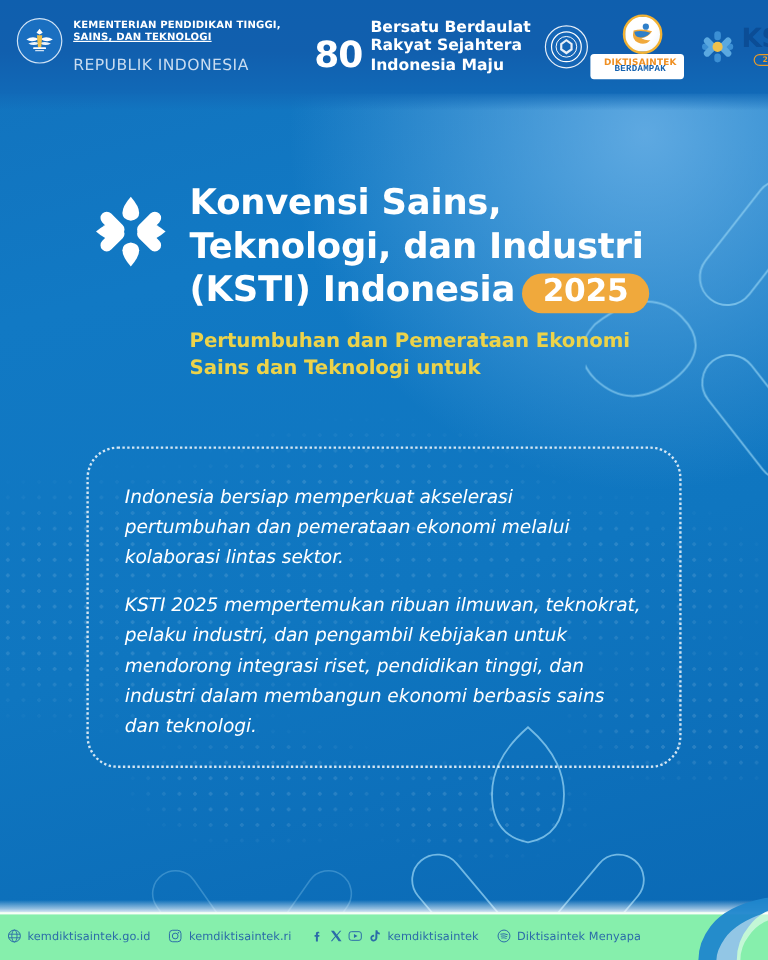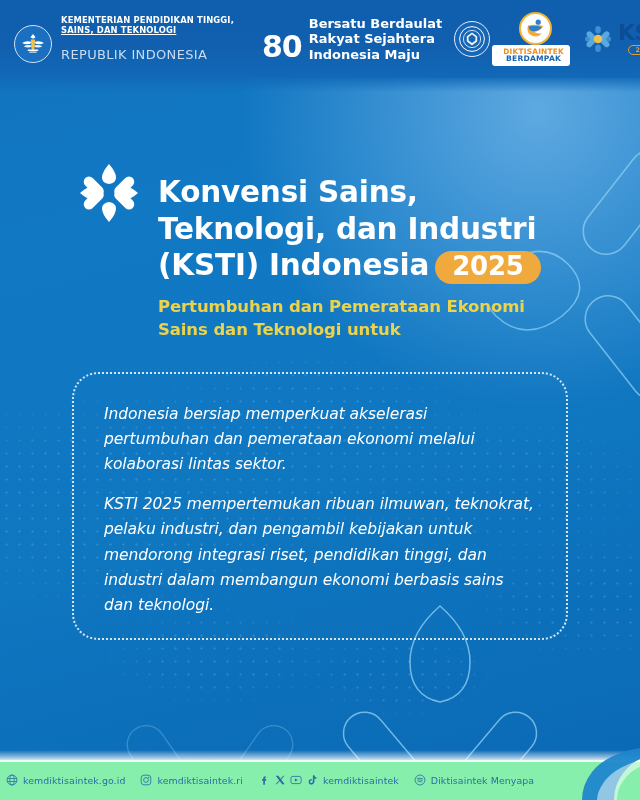--- a/index.html
+++ b/index.html
@@ -55,21 +55,21 @@
     background:linear-gradient(180deg,#0f5fae 0%,#115fae 55%,#1169b7 100%);
     display:flex; align-items:center;
     padding:0 14px;
     z-index:6;
   }
   .header:after{
     content:""; position:absolute; left:0; right:0; bottom:-14px; height:16px;
     background:linear-gradient(180deg,rgba(17,105,183,1) 0%, rgba(17,121,196,0) 100%);
   }
 
-  .logo-kemdik { display:flex; align-items:flex-end; gap:9px; }
+  .logo-kemdik { display:flex; align-items:flex-start; gap:9px; }
   .garuda-seal {
     width:38px; height:38px; border-radius:50%;
     background:#1a6fc0; border:1.4px solid #cfe2f5;
     display:flex; align-items:center; justify-content:center;
     flex:0 0 38px;
   }
   .kemdik-text { line-height:1.22; }
   .kemdik-text .l1 { font-size:8.4px; font-weight:700; color:#ffffff; letter-spacing:.15px; white-space:nowrap; }
   .kemdik-text .l2 { font-size:8.4px; font-weight:700; color:#ffffff; letter-spacing:.15px; white-space:nowrap;text-decoration:underline; }
   .kemdik-text .l3 { font-size:13px; font-weight:400; color:#c9dcf0; letter-spacing:.35px; margin-top:12px; white-space:nowrap; }
@@ -93,39 +93,39 @@
     border:2px solid #f2b233;
     display:flex;align-items:center;justify-content:center;
     z-index:2; flex:0 0 33px;
   }
   .ds-label {
     background:#ffffff; border-radius:3px;
     padding:3px 6px 3px 11px; margin-left:-9px;
     line-height:1.05; text-align:center;
   }
   .ds-label .a { font-size:7.4px; font-weight:800; color:#ef8f22; letter-spacing:.2px; }
-  .ds-label .b { font-size:7.6px; font-weight:800; color:#1763b0; letter-spacing:.2px; }
+  .ds-label .b { font-size:7.6px; font-weight:800; color:#1763b0; letter-spacing:.2px;font-family:Liberation Mono, monospace; }
 
   .logo-ksti { display:flex; align-items:center; gap:5px; margin-left:13px; }
   .ksti-mark { width:30px; height:30px; flex:0 0 30px; }
   .ksti-word { display:flex; flex-direction:column; align-items:center; }
   .ksti-word .kt { font-size:22px; font-weight:800; color:#0b4d96; letter-spacing:-.4px; line-height:.95; }
   .ksti-word .yr {
     font-size:6.4px; font-weight:700; color:#e79b2a; letter-spacing:.4px;
     border:1px solid #e79b2a; border-radius:6px; padding:0px 6px; margin-top:2px;
   }
 
   
   .title-wrap { position:absolute; left:78px; top:150px; right:40px; z-index:5; }
   .title-row { display:flex; align-items:flex-start; gap:18px; }
   .title-flower { width:62px; height:62px; flex:0 0 62px; margin-top:12px; }
   .title-text { }
   h1 {
     font-size:29.5px; font-weight:800; color:#ffffff;
-    line-height:1.24; letter-spacing:-.2px;margin-top:24px;
+    line-height:1.24; letter-spacing:-.2px;
   }
   .badge-2025 {
     display:inline-block; vertical-align:baseline;
     background:#f0a93c; color:#ffffff;
     font-size:26px; font-weight:800;
     border-radius:22px; padding:2px 17px 4px;
     margin-left:6px; line-height:1.05;
   }
   .subtitle {
     margin-top:12px;

